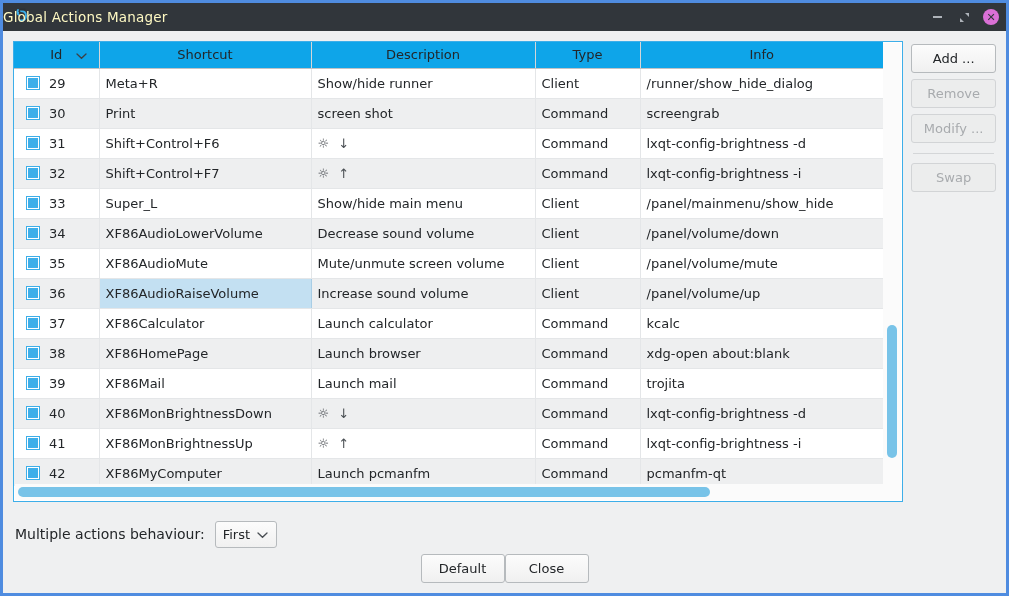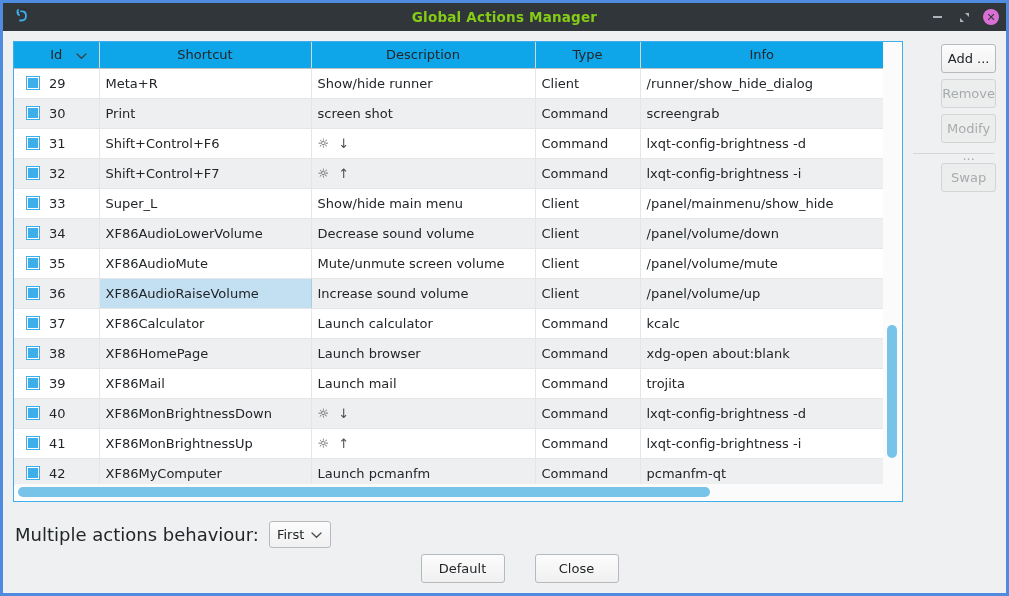--- a/index.html
+++ b/index.html
@@ -30,24 +30,24 @@
   }
   #titlebar-icon {
     width: 26px; height: 20px;
     margin-left: 8px;
     flex: 0 0 auto;
     display: flex; align-items: center; justify-content: center;
   }
   #titlebar-title {
     position: absolute;
     left: 0; right: 0;
-    text-align: center;
-    color: #84cc16;
+    text-align: left;
+    color: #fef9c3;
     font-size: 13.5px;
-    font-weight: bold;
+    font-weight: normal;
     letter-spacing: .2px;
     pointer-events: none;
   }
   #titlebar-buttons {
     position: absolute;
     right: 7px; top: 0; bottom: 0;
     display: flex; align-items: center; gap: 11px;
   }
   .tb-btn {
     width: 16px; height: 16px;
@@ -221,21 +221,20 @@
     font-family: "DejaVu Sans", "Liberation Sans", sans-serif;
     font-size: 13px;
     color: #232629;
     background: linear-gradient(#fcfcfc, #f0f0f0);
     border: 1px solid #b6babd;
     border-radius: 3px;
     height: 29px;
     cursor: pointer;
     text-align: center;
     line-height: 27px;
-    margin-left: 30px;
   }
   .btn.disabled {
     color: #a8abae;
     background: #eceded;
     border-color: #d2d4d6;
     cursor: default;
   }
   #side-buttons .btn { margin-bottom: 6px; }
   .side-sep {
     height: 1px;
@@ -248,21 +247,21 @@
     margin-top: 18px;
     padding-left: 2px;
   }
   #behaviour-row {
     display: flex;
     align-items: center;
     gap: 10px;
     height: 28px;
   }
   #behaviour-label {
-    font-size: 18px;
+    font-size: 14px;
     color: #232629;
   }
   #behaviour-select {
     width: 62px; height: 27px;
     background: linear-gradient(#fcfcfc, #f0f0f0);
     border: 1px solid #b6babd;
     border-radius: 3px;
     display: flex;
     align-items: center;
     padding: 0 7px;

